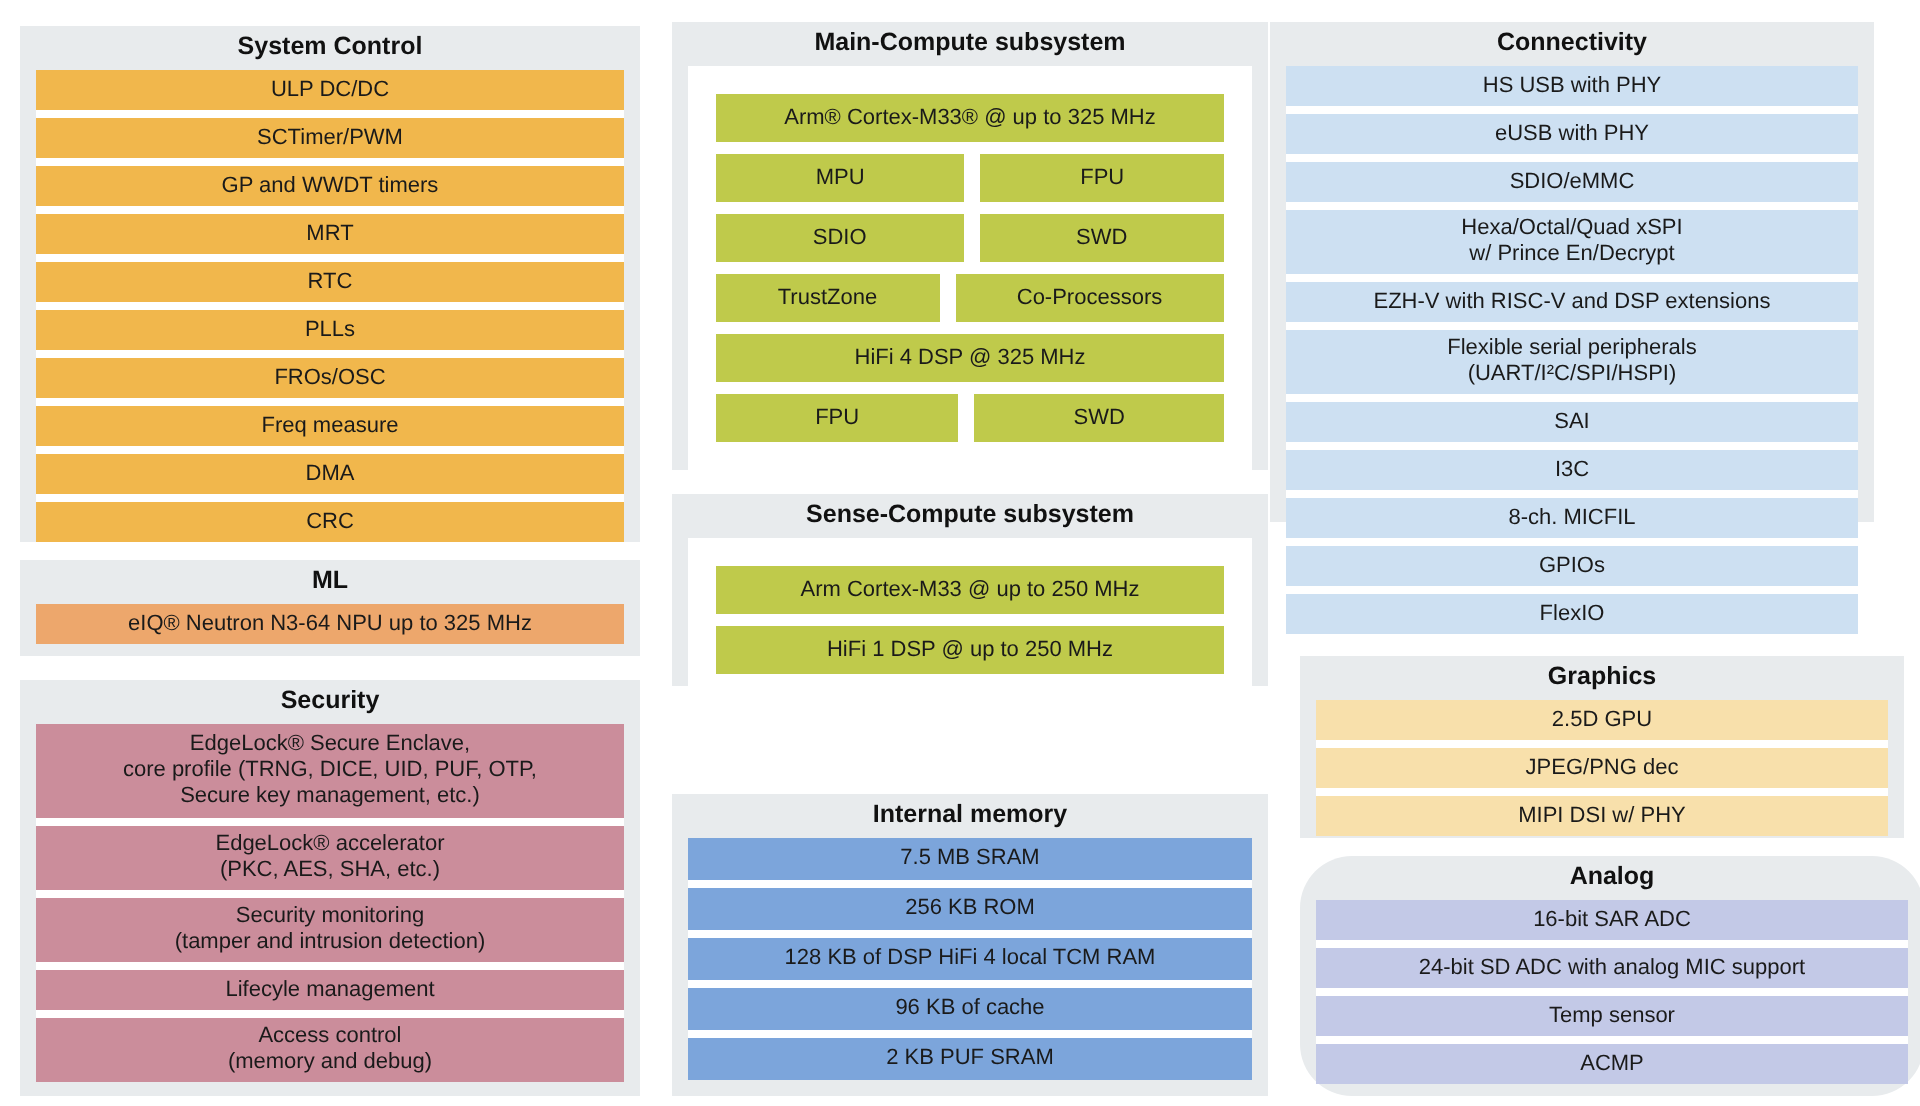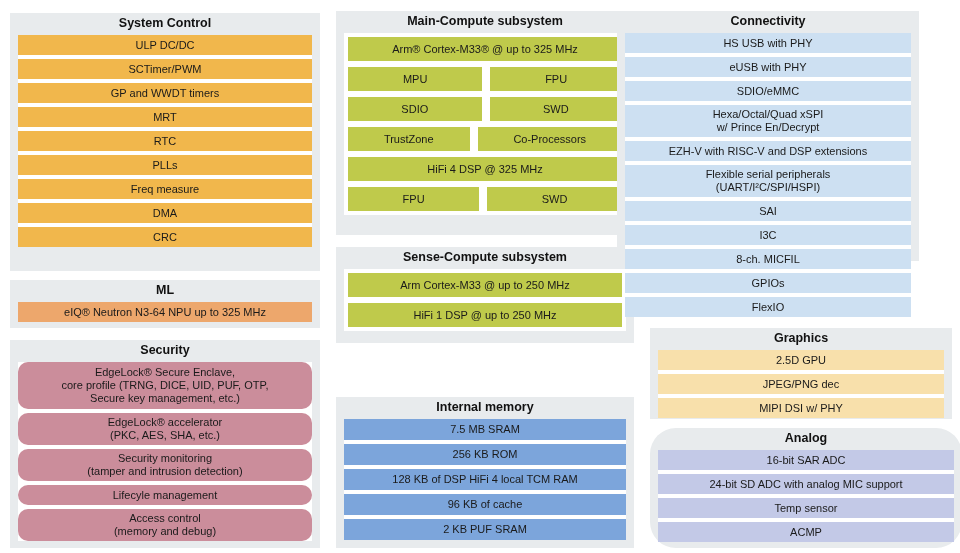--- a/index.html
+++ b/index.html
@@ -8,55 +8,56 @@
   .section{position:absolute;background:#e8ebed;padding:3px 8px 6px;box-sizing:border-box;}
   .title{font-size:12.5px;font-weight:bold;color:#111;text-align:center;
          line-height:15px;margin-bottom:4px;white-space:nowrap;}
   .stack{display:flex;flex-direction:column;gap:4px;background:#ffffff;}
   .bar{display:flex;align-items:center;justify-content:center;text-align:center;
        font-size:11px;line-height:13px;color:#1a1a1a;white-space:pre-line;
        box-sizing:border-box;flex:0 0 auto;}
   .h1{height:20px;} .h1m{height:21px;} .h2{height:32px;} .h3{height:47px;}
   .c-orange{background:#f1b74c;}
   .c-ml{background:#eda76c;}
-  .c-pink{background:#cb8d9b;border-radius:10px;}
+  .c-pink{background:#cb8d9b;}
   .c-green{background:#bfca4b;}
   .c-mem{background:#7ca5db;}
   .c-conn{background:#cde0f2;}
   .c-gfx{background:#f8e0ab;}
   .c-ana{background:#c3c9e7;}
-  .inner{background:#ffffff;padding:4px;display:flex;flex-direction:column;gap:6px;justify-content:space-between;}
+  .inner{background:#ffffff;padding:14px;display:flex;flex-direction:column;gap:6px;justify-content:space-between;}
   .cell{height:24px;display:flex;align-items:center;justify-content:center;
         font-size:11px;color:#1a1a1a;text-align:center;flex:1 1 auto;}
   .row2{display:flex;gap:8px;}
   
   #sec-system-control{left:10px;top:13px;width:310px;height:258px;}
   #sec-ml{left:10px;top:280px;width:310px;height:48px;}
   #sec-security{left:10px;top:340px;width:310px;height:208px;}
   #sec-main-compute{left:336px;top:11px;width:298px;height:224px;}
   #sec-sense-compute{left:336px;top:247px;width:298px;height:96px;}
   #sec-internal-memory{left:336px;top:397px;width:298px;height:151px;}
-  #sec-connectivity{left:617px;top:11px;width:302px;height:250px;}
+  #sec-connectivity{left:635px;top:11px;width:302px;height:250px;}
   #sec-graphics{left:650px;top:328px;width:302px;height:91px;}
   #sec-analog{left:650px;top:428px;width:312px;height:120px;border-radius:26px;}
 </style>
 </head>
 <body>
 
 <div id="canvas">
 
   <div class="section" id="sec-system-control">
     <div class="title">System Control</div>
     <div class="stack">
       <div class="bar h1 c-orange">ULP DC/DC</div>
       <div class="bar h1 c-orange">SCTimer/PWM</div>
       <div class="bar h1 c-orange">GP and WWDT timers</div>
       <div class="bar h1 c-orange">MRT</div>
       <div class="bar h1 c-orange">RTC</div>
       <div class="bar h1 c-orange">PLLs</div>
+      <div class="bar h1 c-orange">FROs/OSC</div>
       <div class="bar h1 c-orange">Freq measure</div>
       <div class="bar h1 c-orange">DMA</div>
       <div class="bar h1 c-orange">CRC</div>
     </div>
   </div>
 
   <div class="section" id="sec-ml">
     <div class="title">ML</div>
     <div class="stack">
       <div class="bar h1 c-ml">eIQ® Neutron N3-64 NPU up to 325 MHz</div>

